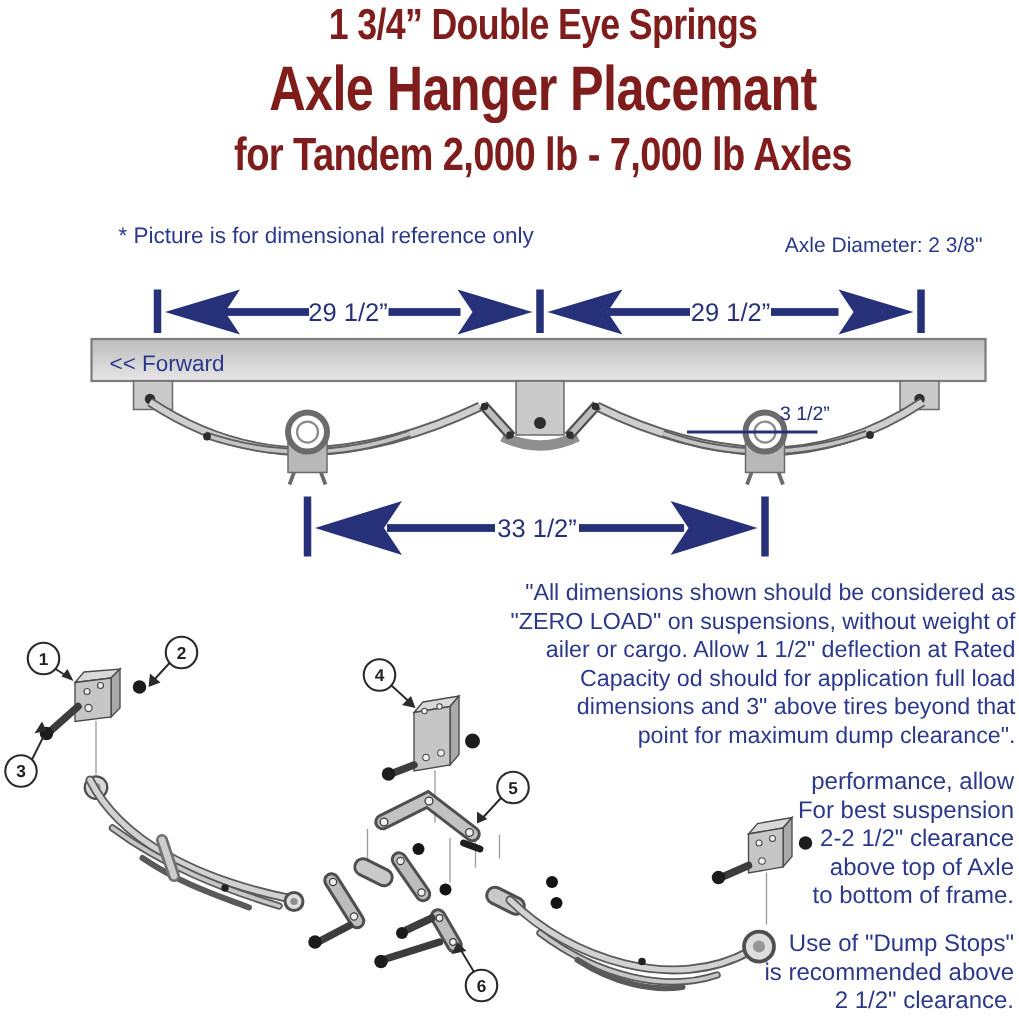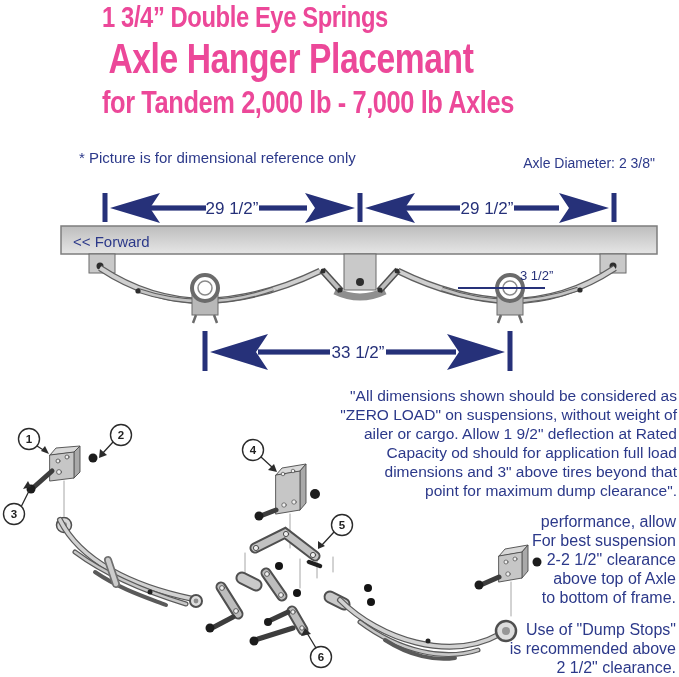--- a/index.html
+++ b/index.html
@@ -1,21 +1,21 @@
 <!DOCTYPE html>
 <html><head>
 <meta charset="utf-8">
 <style>
   html,body{margin:0;padding:0;}
   body{
     width:679px;height:677px;position:relative;background:#ffffff;
     font-family:"Liberation Sans",sans-serif;overflow:hidden;
   }
   
-  .hdr{position:absolute;left:45px;top:0;width:634px;text-align:left;color:#ec4899;}
+  .hdr{position:absolute;left:45px;top:0;width:634px;text-align:center;color:#7f1d1d;}
   .hdr .l1{font-size:29px;font-weight:bold;transform:scaleX(0.82);letter-spacing:-0.5px;margin-top:1px;}
   .hdr .l2{font-size:42px;font-weight:bold;transform:scaleX(0.80);letter-spacing:-0.5px;margin-top:1px;}
   .hdr .l3{font-size:31px;font-weight:bold;transform:scaleX(0.82);letter-spacing:-0.5px;margin-top:2px;}
   
   .navy{color:#2c398a;margin-left:12px;}
   .note{position:absolute;left:67px;top:149px;font-size:15px;}
   .axdia{position:absolute;right:24px;top:155px;font-size:14px;}
   .para{position:absolute;text-align:right;}
   .p1{right:2px;top:386px;font-size:15.5px;line-height:19px;}
   .p2{right:3px;top:512px;font-size:16px;line-height:19px;}
@@ -281,21 +281,21 @@
       <text class="callout" x="342" y="529" text-anchor="middle">5</text>
       <circle cx="321" cy="657" r="10.5" fill="#ffffff" stroke="#2b2b2b" stroke-width="1.4"></circle>
       <text class="callout" x="321" y="661" text-anchor="middle">6</text>
     </g>
   </g>
 </svg>
 
 <div class="para p1 navy">
   <div>"All dimensions shown should be considered as</div>
   <div>"ZERO LOAD" on suspensions, without weight of</div>
-  <div>ailer or cargo. Allow 1 9/2" deflection at Rated</div>
+  <div>ailer or cargo. Allow 1 1/2" deflection at Rated</div>
   <div>Capacity od should for application full load</div>
   <div>dimensions and 3" above tires beyond that</div>
   <div>point for maximum dump clearance".</div>
 </div>
 
 <div class="para p2 navy">
   <div>performance, allow</div>
   <div>For best suspension</div>
   <div>2-2 1/2" clearance</div>
   <div>above top of Axle</div>

